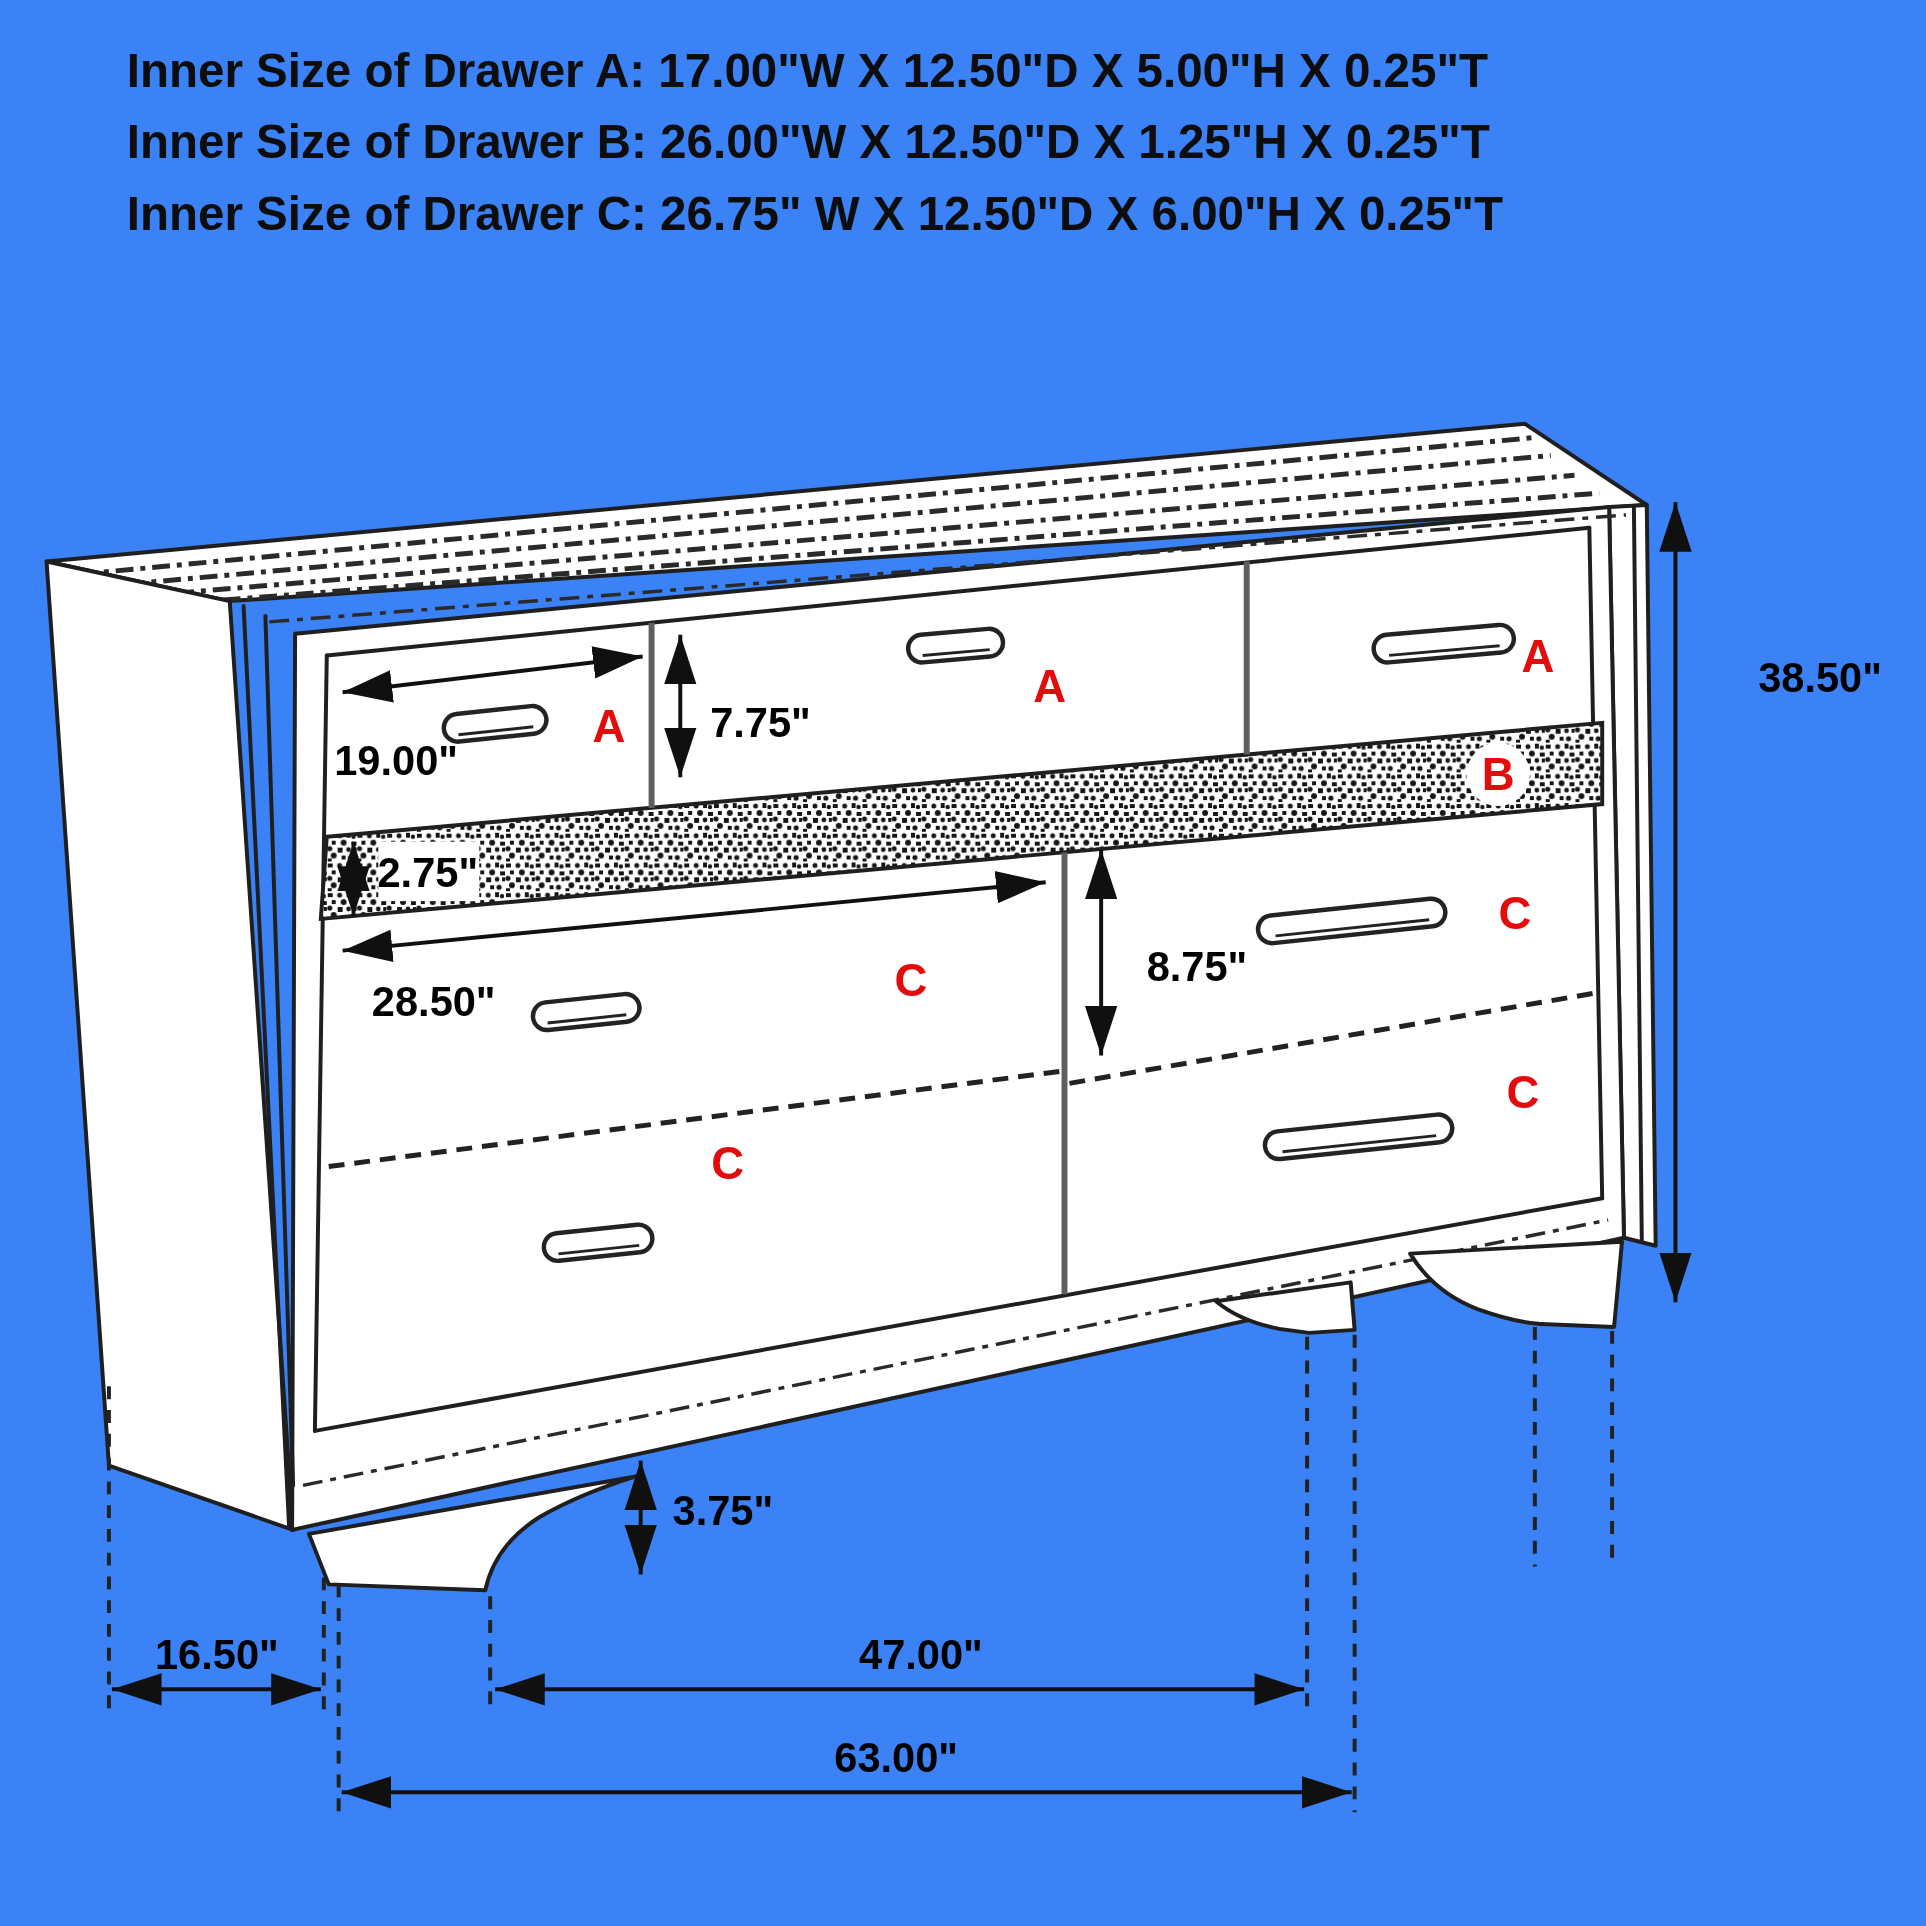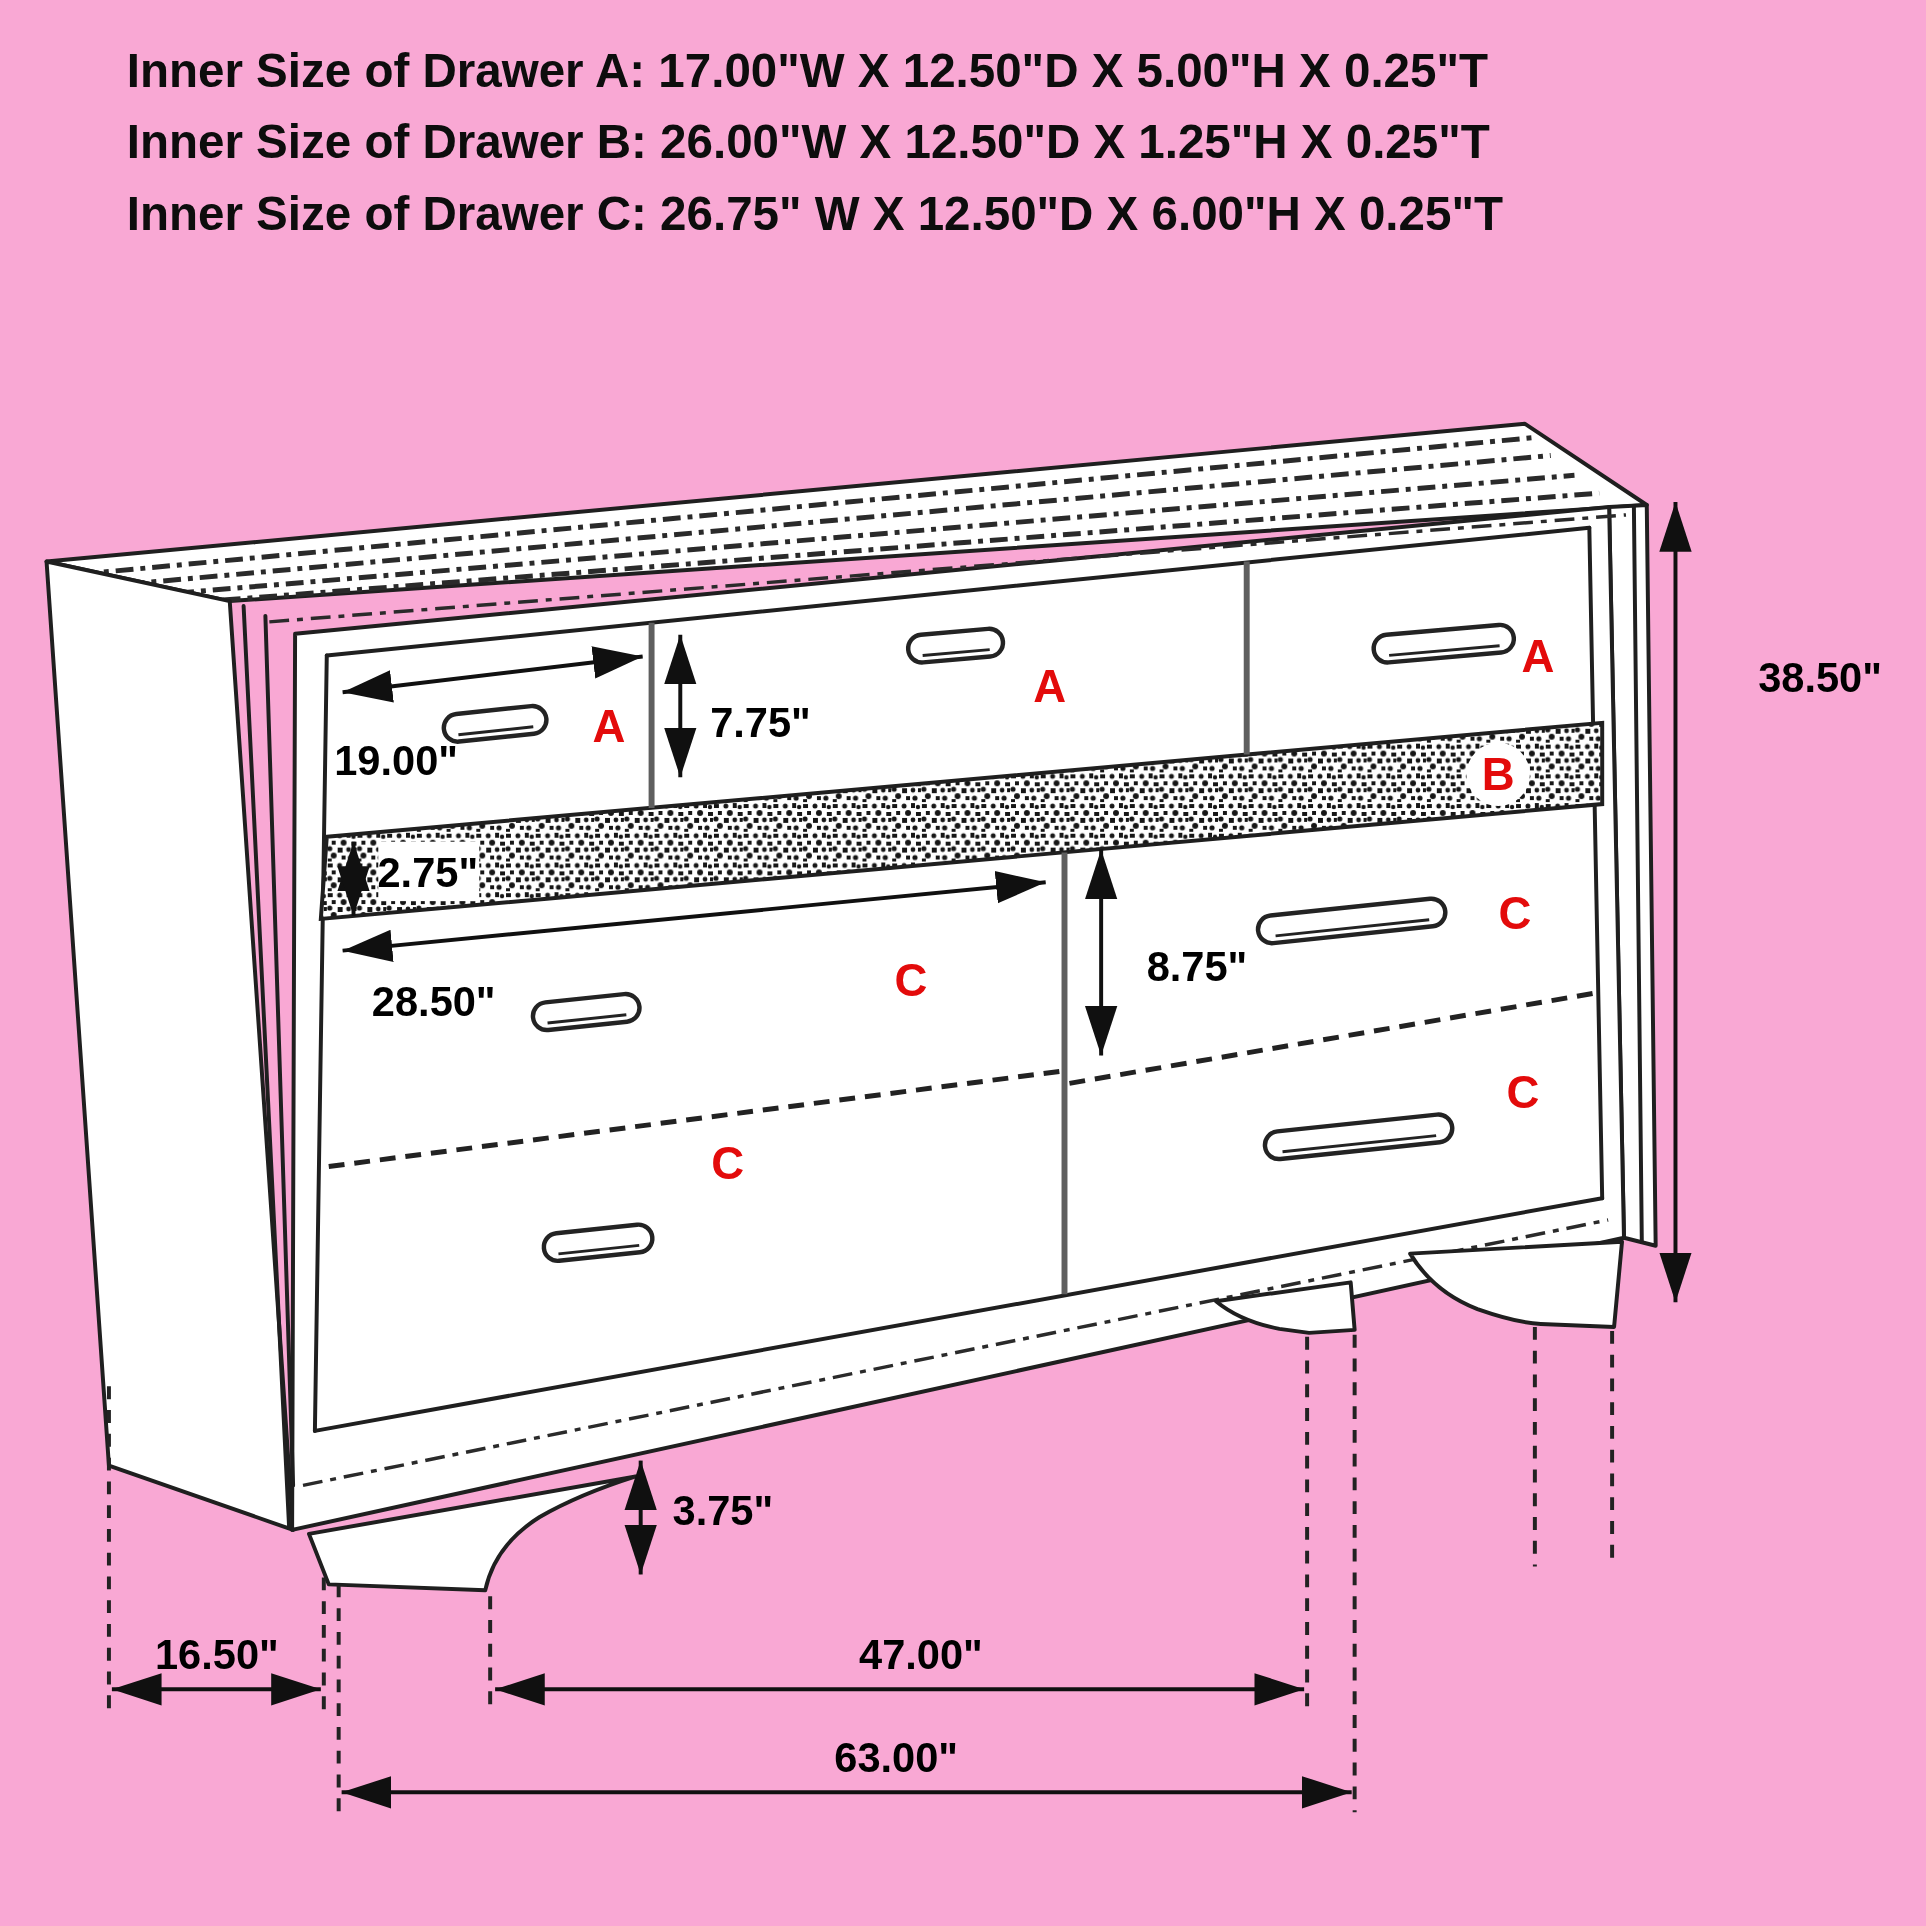--- a/index.html
+++ b/index.html
@@ -1,19 +1,19 @@
 <!DOCTYPE html>
 <html><head>
 <meta charset="utf-8">
 <style>
   html,body{margin:0;padding:0;background:#ffffff;}
   .stage{
     position:relative;
     width:1927px;height:1927px;
-    background:#f9a8d4;
+    background:#3b82f6;
     font-family:"Liberation Sans", sans-serif;
     overflow:hidden;
   }
   svg{display:block;}
   .hdr{
     font-family:"Liberation Sans", sans-serif;
     font-weight:bold;
     font-size:48px;
     fill:#0d0d0d;
   }

